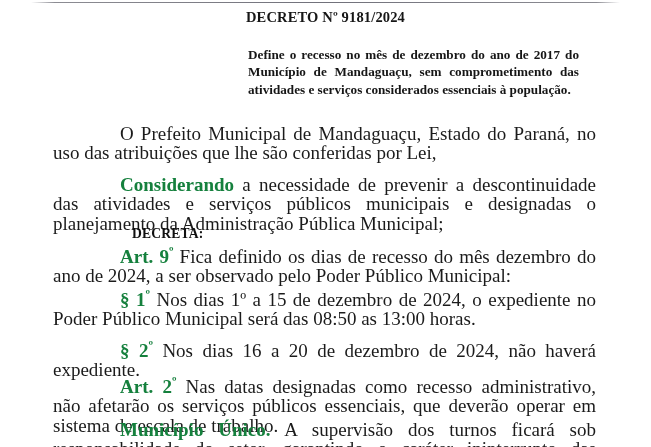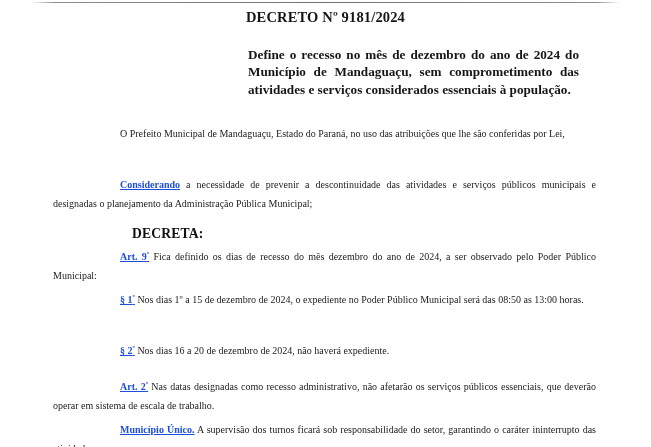--- a/index.html
+++ b/index.html
@@ -69,30 +69,29 @@
   
   .body-col {
     position: absolute;
     left: 53px;
     top: 0;
     width: 543px;
   }
 
   p.para {
     margin: 0;
-    font-size: 10px;
+    font-size: 19px;
     line-height: 19.3px;
     text-align: justify;
     text-indent: 67px;
     color: #1b1b1b;
   }
   p.para b {
     font-weight: bold;
-    color: #1d4ed8;
-    text-decoration: underline;
+    color: #15803d;
   }
   sup.ord {
     font-size: 0.72em;
     vertical-align: 0.42em;
     line-height: 0;
   }
 
   
   .blk { position: absolute; left: 0; width: 543px; }
   .blk-preambulo    { top: 124px; }
@@ -115,21 +114,21 @@
 </style>
 </head>
 <body>
 
 <div class="page">
 
   <div class="scan-rule"></div>
 
   <div class="doc-title">DECRETO Nº 9181/2024</div>
 
-  <div class="ementa">Define o recesso no mês de dezembro do ano de 2024 do Município de Mandaguaçu, sem comprometimento das atividades e serviços considerados essenciais à população.</div>
+  <div class="ementa">Define o recesso no mês de dezembro do ano de 2017 do Município de Mandaguaçu, sem comprometimento das atividades e serviços considerados essenciais à população.</div>
 
   <div class="body-col">
 
     <div class="blk blk-preambulo">
       <p class="para">O Prefeito Municipal de Mandaguaçu, Estado do Paraná, no uso das atribuições que lhe são conferidas por Lei,</p>
     </div>
 
     <div class="blk blk-considerando">
       <p class="para"><b>Considerando</b><span> a necessidade de prevenir a descontinuidade das atividades e serviços públicos municipais e designadas o planejamento da Administração Pública Municipal;</span></p>
     </div>

